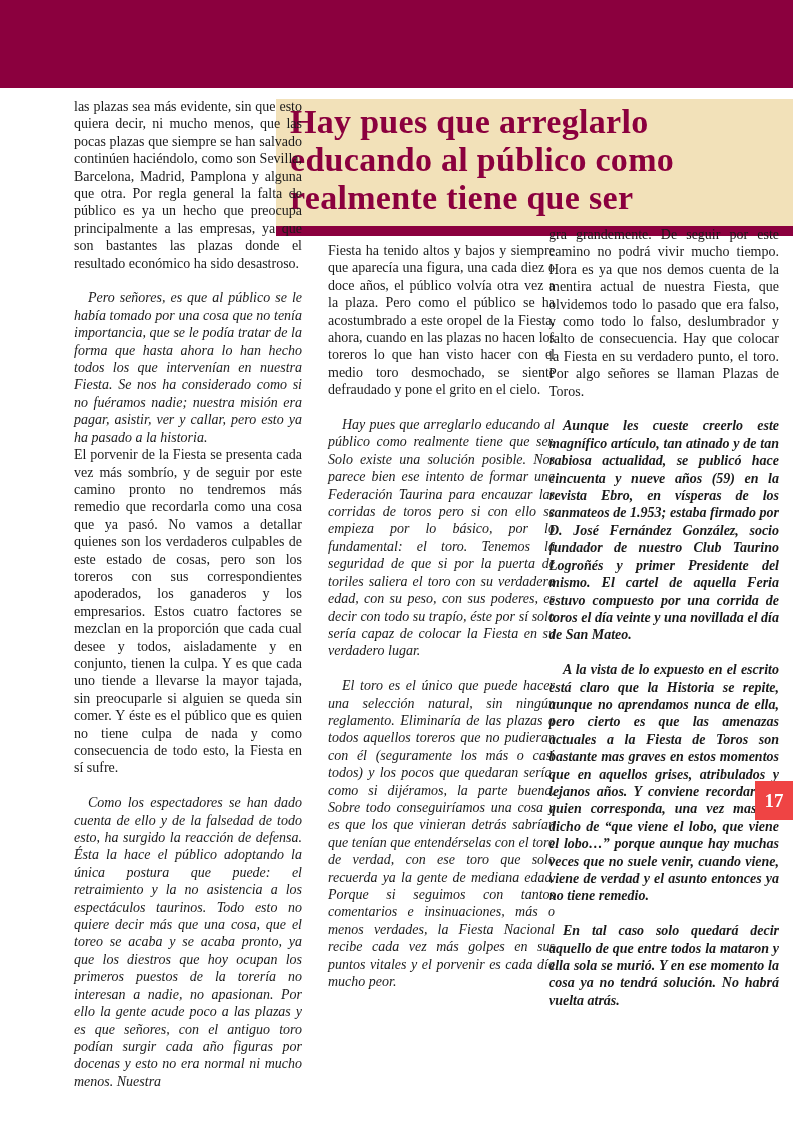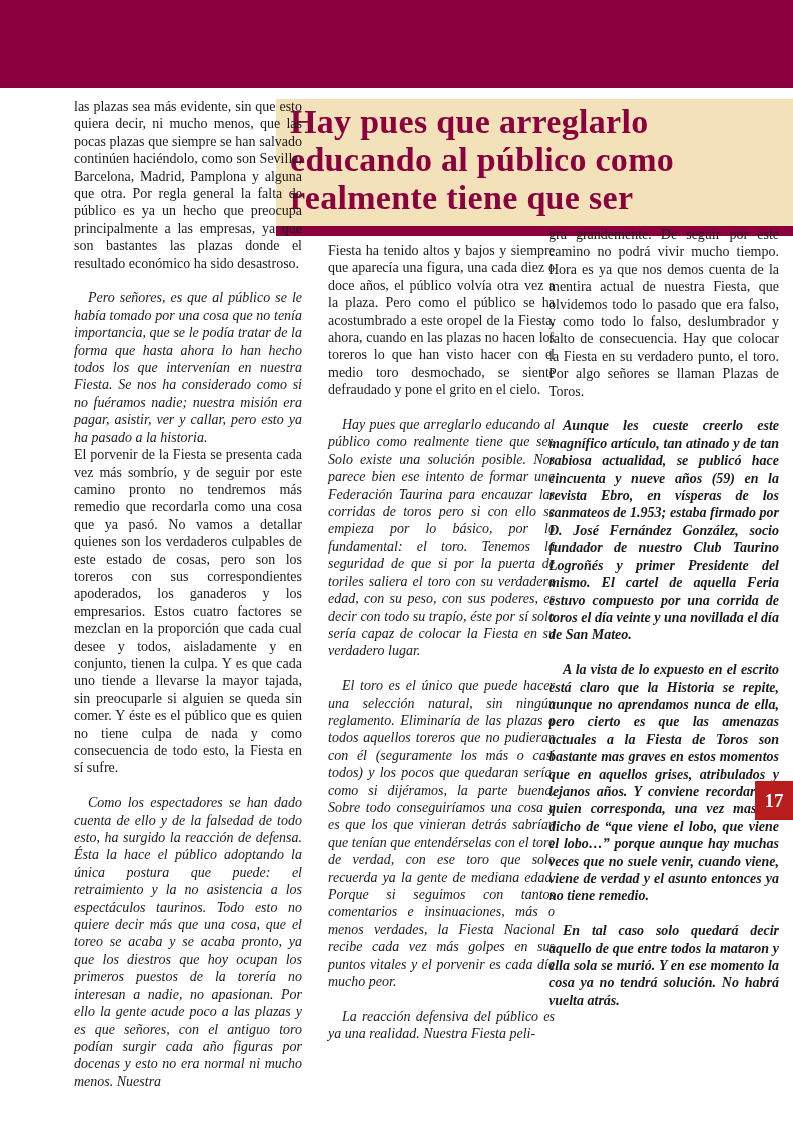--- a/index.html
+++ b/index.html
@@ -14,21 +14,21 @@
   .column { position:absolute; font-family:"Liberation Serif", "DejaVu Serif", serif;
             font-size:14px; line-height:17.4px; text-align:justify; hyphens:manual;margin-left:36px; }
   .column p { margin:0 0 17.4px 0; }
   .column p.indent { text-indent:14px;font-style:italic; }
   .column p.noindent { text-indent:0; }
   .column p.tight { margin-bottom:0; }
   #col1 { left:38px; top:98px; width:228px; }
   #col2 { left:292px; top:242px; width:227px; }
   #col3 { left:513px; top:226px; width:230px; }
   #col3 p.bold { font-weight:bold; }
-  .page-num { position:absolute; left:755px; top:781px; width:38px; height:39px; background:#b91c1c;
+  .page-num { position:absolute; left:755px; top:781px; width:38px; height:39px; background:#ef4444;
               color:#ffffff; font-family:"Liberation Serif", "DejaVu Serif", serif; font-weight:bold;
               font-size:19px; line-height:39px; text-align:center; }
 </style>
 </head>
 <body>
 
 <div class="header-bar"></div>
 
 <div class="title-box"></div>
 <div class="title-rule"></div>
@@ -38,21 +38,20 @@
   <p class="noindent">las plazas sea más evidente, sin que esto quiera decir, ni mucho menos, que las pocas plazas que siempre se han salvado continúen haciéndolo, como son Sevilla, Barcelona, Madrid, Pamplona y alguna que otra. Por regla general la falta de público es ya un hecho que preocupa principalmente a las empresas, ya que son bastantes las plazas donde el resultado económico ha sido desastroso.</p>
   <p class="indent tight">Pero señores, es que al público se le había tomado por una cosa que no tenía importancia, que se le podía tratar de la forma que hasta ahora lo han hecho todos los que intervenían en nuestra Fiesta. Se nos ha considerado como si no fuéramos nadie; nuestra misión era pagar, asistir, ver y callar, pero esto ya ha pasado a la historia.</p>
   <p class="noindent">El porvenir de la Fiesta se presenta cada vez más sombrío, y de seguir por este camino pronto no tendremos más remedio que recordarla como una cosa que ya pasó. No vamos a detallar quienes son los verdaderos culpables de este estado de cosas, pero son los toreros con sus correspondientes apoderados, los ganaderos y los empresarios. Estos cuatro factores se mezclan en la proporción que cada cual desee y todos, aisladamente y en conjunto, tienen la culpa. Y es que cada uno tiende a llevarse la mayor tajada, sin preocuparle si alguien se queda sin comer. Y éste es el público que es quien no tiene culpa de nada y como consecuencia de todo esto, la Fiesta en sí sufre.</p>
   <p class="indent">Como los espectadores  se han dado cuenta de ello y de la falsedad de todo esto, ha surgido la reacción de defensa. Ésta la hace el público adoptando la única postura que puede: el retraimiento y la no asistencia a los espectáculos taurinos. Todo esto no quiere decir más que una cosa, que el toreo se acaba y se acaba pronto, ya que los diestros que hoy ocupan los primeros puestos de la torería no interesan a nadie, no apasionan. Por ello la gente acude poco a las plazas y es que señores, con el antiguo toro podían surgir cada año figuras por docenas y esto no era normal ni mucho menos. Nuestra</p>
 </div>
 
 <div class="column" id="col2">
   <p class="noindent">Fiesta ha tenido altos y bajos y siempre que aparecía una figura, una cada diez o doce años, el público volvía otra vez a la plaza. Pero como el público se ha acostumbrado a este oropel de la Fiesta, ahora, cuando en las plazas no hacen los toreros lo que han visto hacer con el medio toro desmochado, se siente defraudado y pone el grito en el cielo.</p>
   <p class="indent">Hay pues que arreglarlo educando al público como realmente tiene que ser. Solo existe una solución posible. Nos parece bien ese intento de formar una Federación Taurina para encauzar las corridas de toros pero si con ello se empieza por lo básico, por lo fundamental: el toro. Tenemos la seguridad de que si por la puerta de toriles saliera el toro con su verdadera edad, con su peso, con sus poderes, es decir con todo su trapío, éste por sí solo sería capaz de colocar la Fiesta en su verdadero lugar.</p>
   <p class="indent">El toro es el único que puede hacer una selección natural, sin ningún reglamento. Eliminaría de las plazas a todos aquellos toreros que no pudieran con él (seguramente los más o casi todos) y los pocos que quedaran sería, como si dijéramos, la parte buena. Sobre todo conseguiríamos una cosa y es que los que vinieran detrás sabrían que tenían que entendérselas con el toro de verdad, con ese toro que solo recuerda ya la gente de mediana edad. Porque si seguimos con tantos comentarios e insinuaciones, más o menos verdades, la Fiesta Nacional recibe cada vez más golpes en sus puntos vitales y el porvenir es cada día mucho peor.</p>
-  <p class="indent">La reacción defensiva del público es ya una realidad. Nuestra Fiesta peli-</p>
 </div>
 
 <div class="column" id="col3">
   <p class="noindent">gra grandemente. De seguir por este camino no podrá vivir mucho tiempo. Hora es ya que nos demos cuenta de la mentira actual de nuestra Fiesta, que olvidemos  todo lo pasado que era falso, y como todo lo falso, deslumbrador y falto de consecuencia. Hay que colocar la Fiesta en su verdadero punto, el toro. Por algo señores se llaman Plazas de Toros.</p>
   <p class="indent bold">Aunque les cueste creerlo este magnífico artículo, tan atinado y de tan rabiosa actualidad, se publicó hace cincuenta y nueve años (59) en la revista Ebro, en vísperas de los sanmateos de 1.953; estaba firmado por D. José Fernández González, socio fundador de nuestro Club Taurino Logroñés y primer Presidente del mismo. El cartel de aquella Feria estuvo compuesto por una corrida de toros el día veinte y una novillada el día de San Mateo.</p>
   <p class="indent bold">A la vista de lo expuesto en el escrito está claro que la Historia se repite, aunque no aprendamos nunca de ella, pero cierto es que las amenazas actuales a la Fiesta de Toros son bastante mas graves en estos momentos que en aquellos grises, atribulados y lejanos años. Y conviene recordarle a quien corresponda, una vez mas, el dicho de “que viene el lobo, que viene el lobo…” porque aunque hay muchas veces que no suele venir, cuando viene, viene de verdad y el asunto  entonces ya no tiene remedio.</p>
   <p class="indent bold">En tal caso solo quedará decir aquello de que entre todos la mataron y ella sola se murió. Y en ese momento la cosa ya no tendrá solución. No habrá vuelta atrás.</p>
 </div>
 
 <div class="page-num">17</div>

